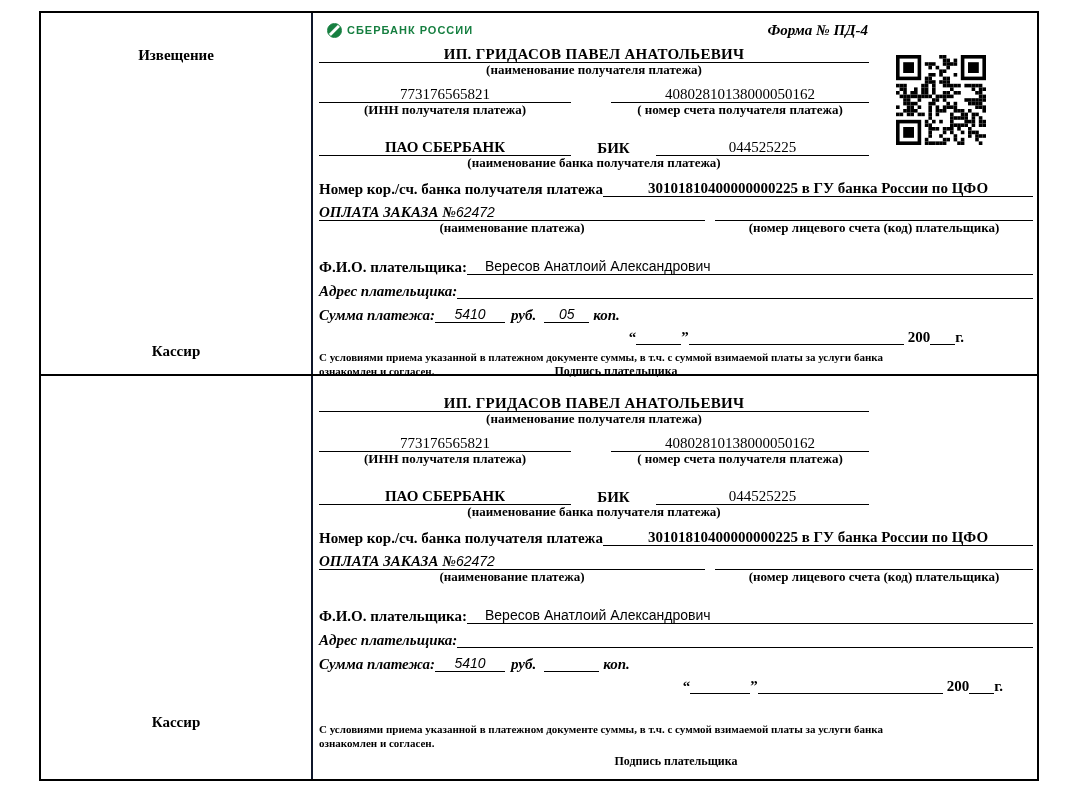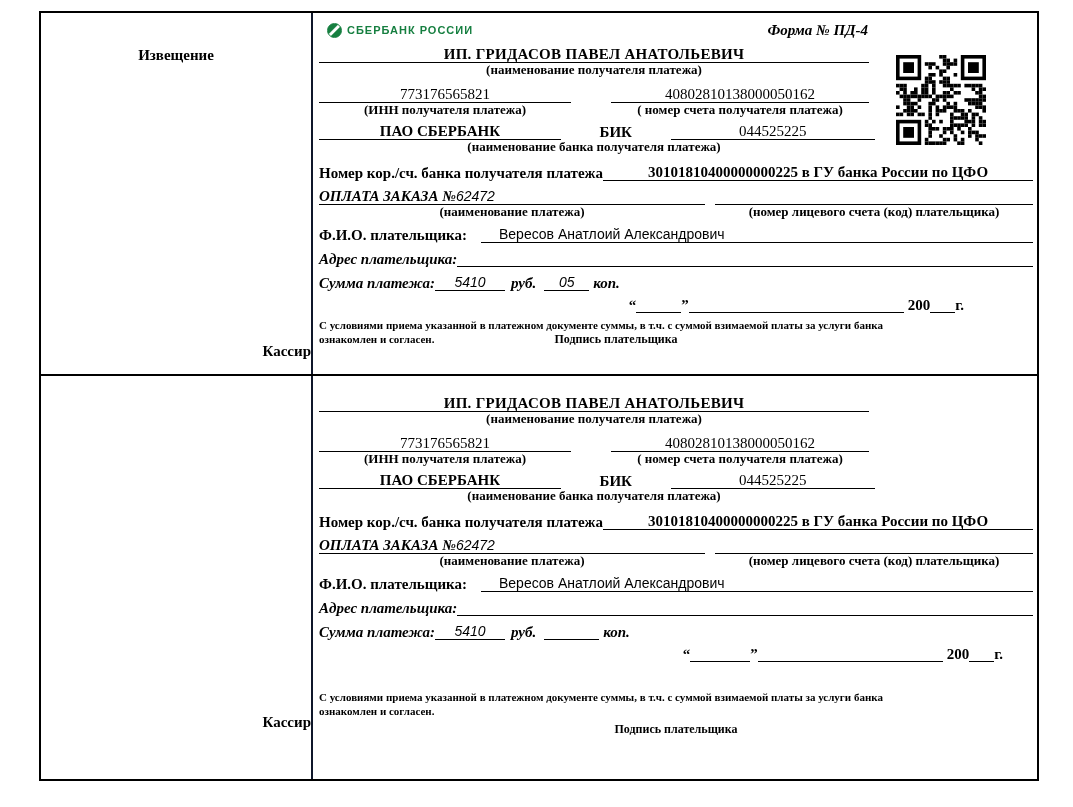--- a/index.html
+++ b/index.html
@@ -6,21 +6,21 @@
   body{width:1073px;height:807px;background:#fff;color:#000;position:relative;
        font-family:"Liberation Serif",serif;}
   .sheet{position:absolute;left:39px;top:11px;width:996px;height:766px;border:2px solid #000;
          display:flex;flex-direction:column;background:#fff;}
   .sec{display:flex;}
   .sec1{height:361px;}
   .sec2{flex:1;border-top:2px solid #000;}
   .side{width:270px;border-right:2px solid #0f172a;position:relative;text-align:center;
         font-weight:bold;font-size:15px;flex-shrink:0;}
   .side .top-label{margin-top:34px;}
-  .side .abs-label{position:absolute;left:0;right:0;text-align:right;}
+  .side .abs-label{position:absolute;left:0;right:0;}
   .main{flex:1;position:relative;padding:0 4px 0 6px;font-size:15px;line-height:1.1;}
   .line{display:flex;align-items:flex-end;}
   .u{border-bottom:1px solid #000;}
   .b{font-weight:bold;}
   .center{text-align:center;}
   .cap{font-size:13px;font-weight:bold;text-align:center;line-height:13px;}
   .sans{font-family:"Liberation Sans",sans-serif;font-size:14px;}
   .nowrap{white-space:nowrap;}
   .flex1{flex:1;}
   .narrow{width:556px;}
@@ -31,21 +31,21 @@
   .w386{width:386px;}
   .w85{width:85px;}
   .w70{width:70px;}
   .w60{width:60px;}
   .w55{width:55px;}
   .w45{width:45px;}
   .w40{width:40px;}
   .w25{width:25px;}
   .w10{width:10px;}
   .mt2{margin-top:3px;font-style:italic;}
-  .mt4{margin-top:4px;gap:14px;}
+  .mt4{margin-top:20px;}
   .mt6{margin-top:7px;}
   .ml4{margin-left:4px;}
   .ml6{margin-left:6px;}
   .ml8{margin-left:8px;}
   .pl18{padding-left:18px;}
   .h20{height:20px;}
   .h21{height:21px;}
   .hdr{margin-top:8px;height:18px;display:flex;align-items:center;}
   .logo{display:flex;align-items:center;gap:5px;margin-left:8px;}
   .logo-mark{width:13px;height:13px;border-radius:50%;display:inline-block;

